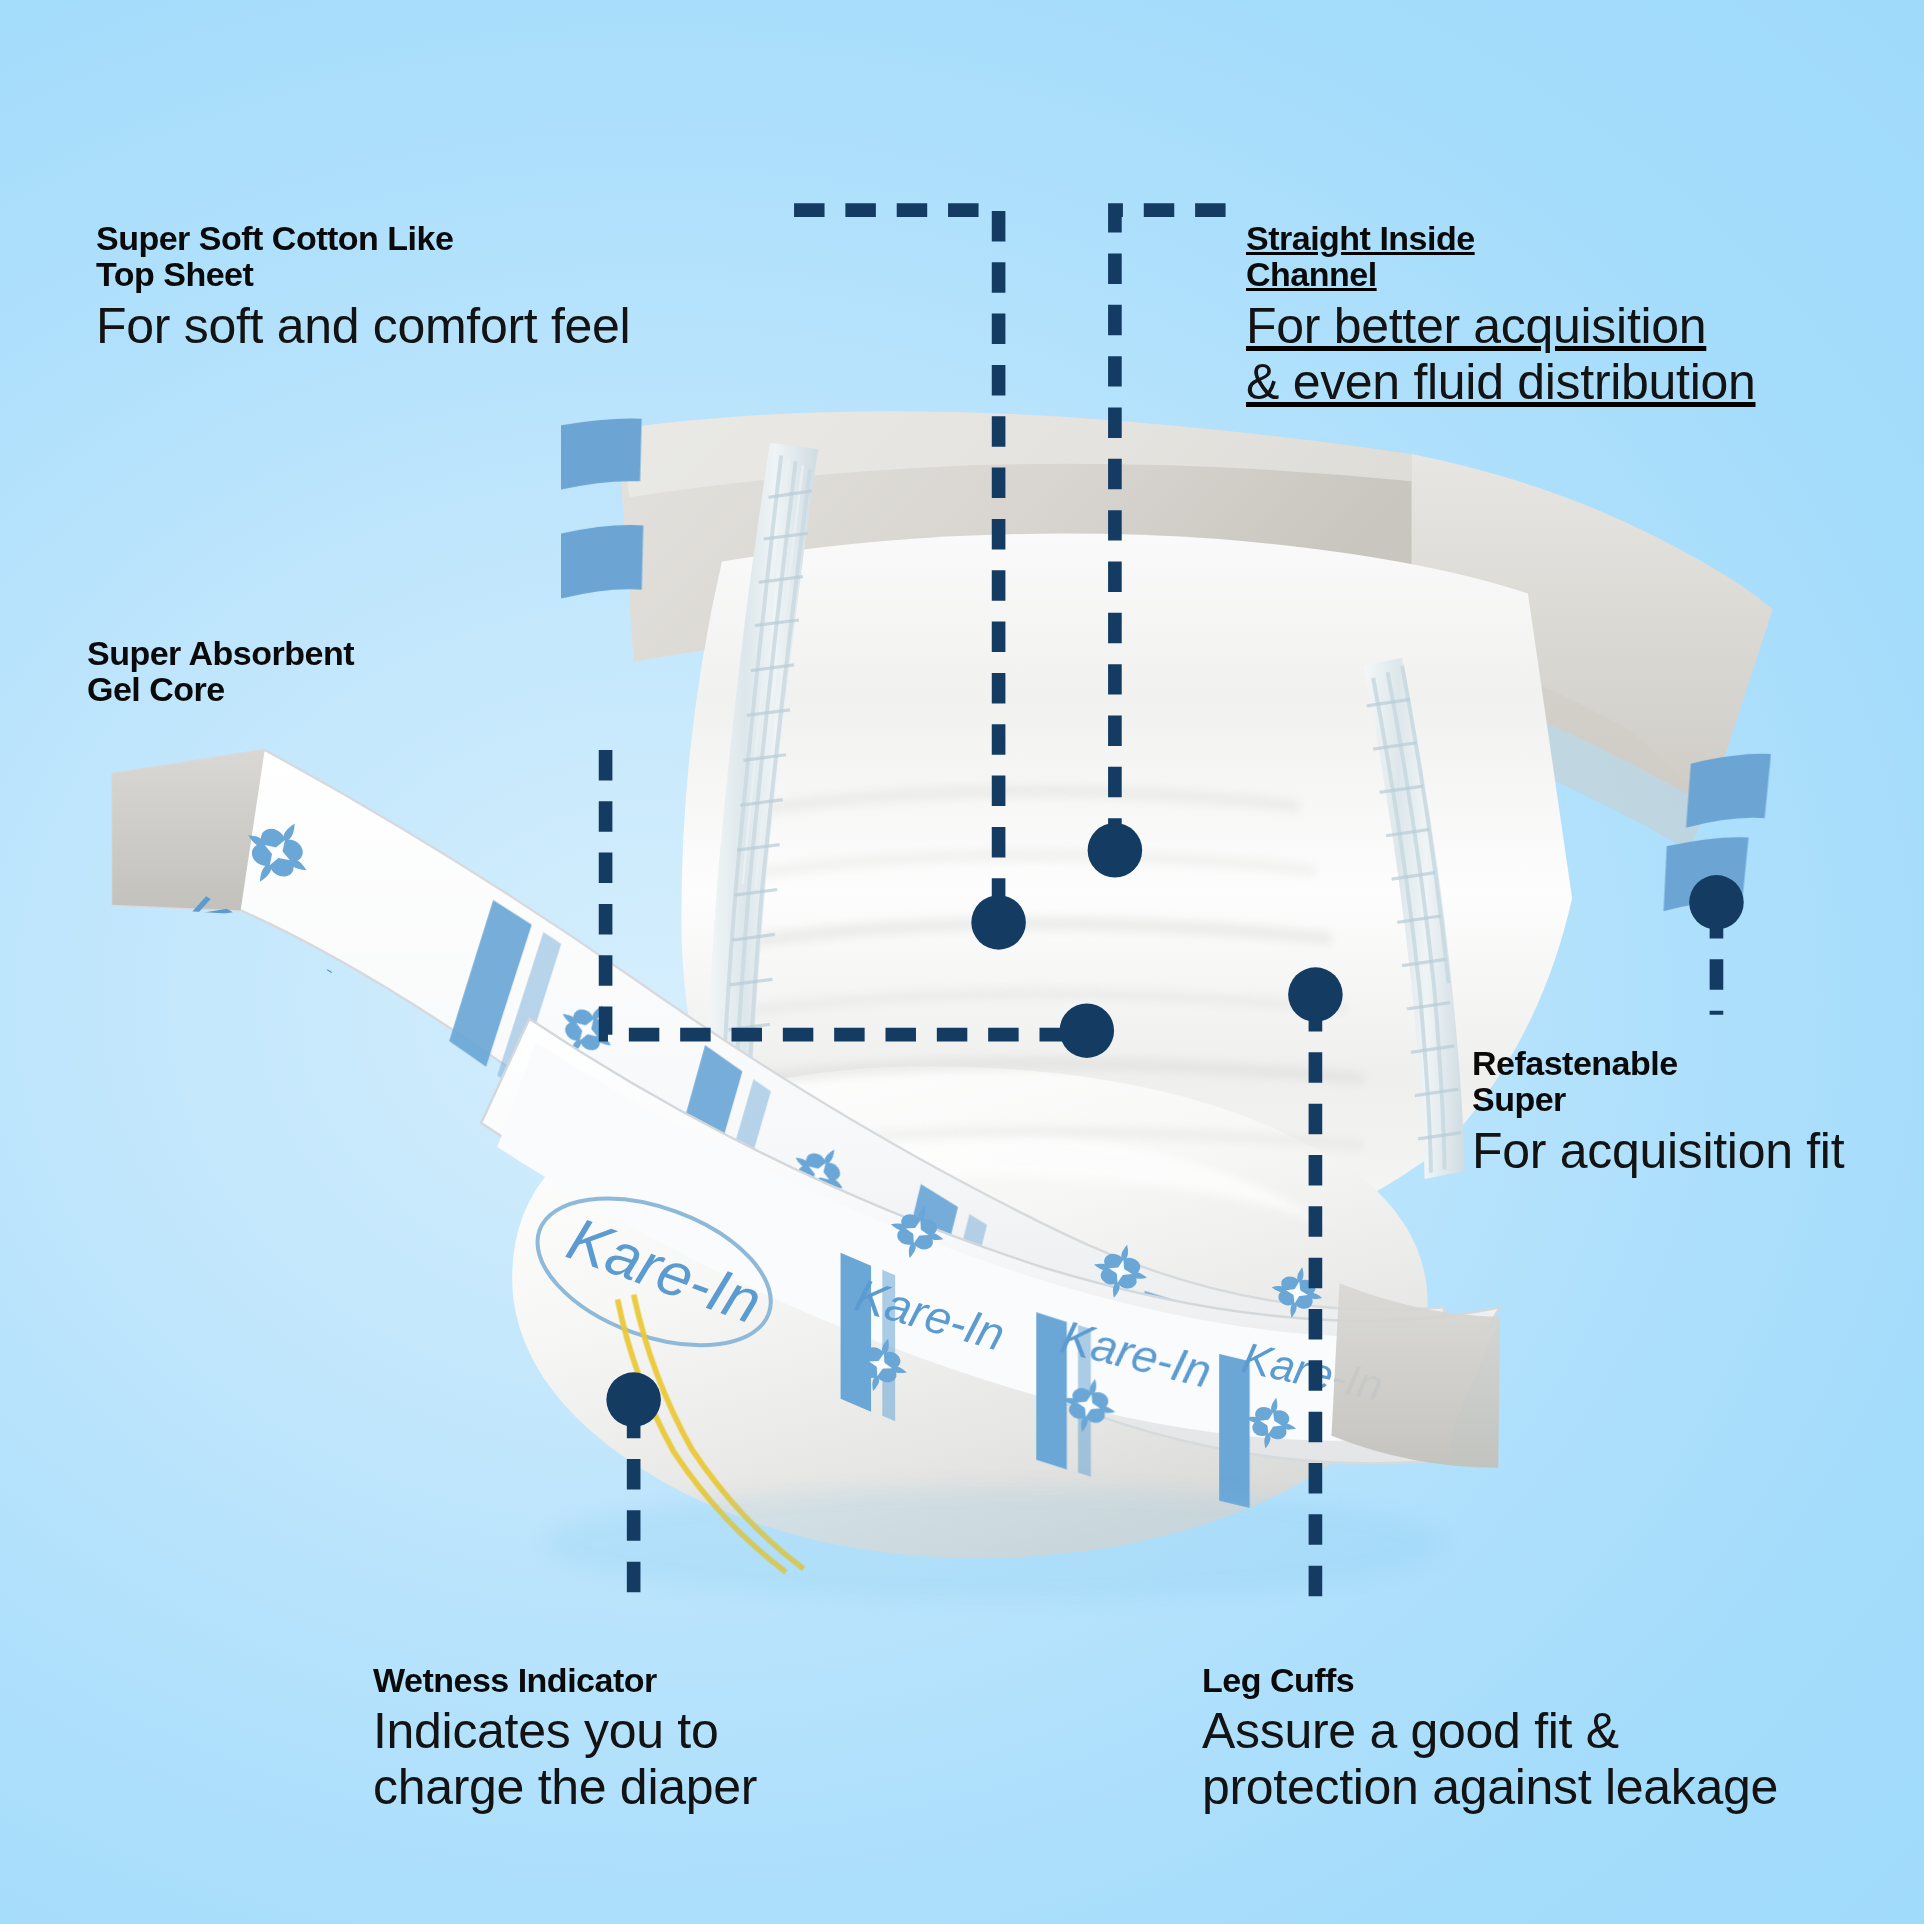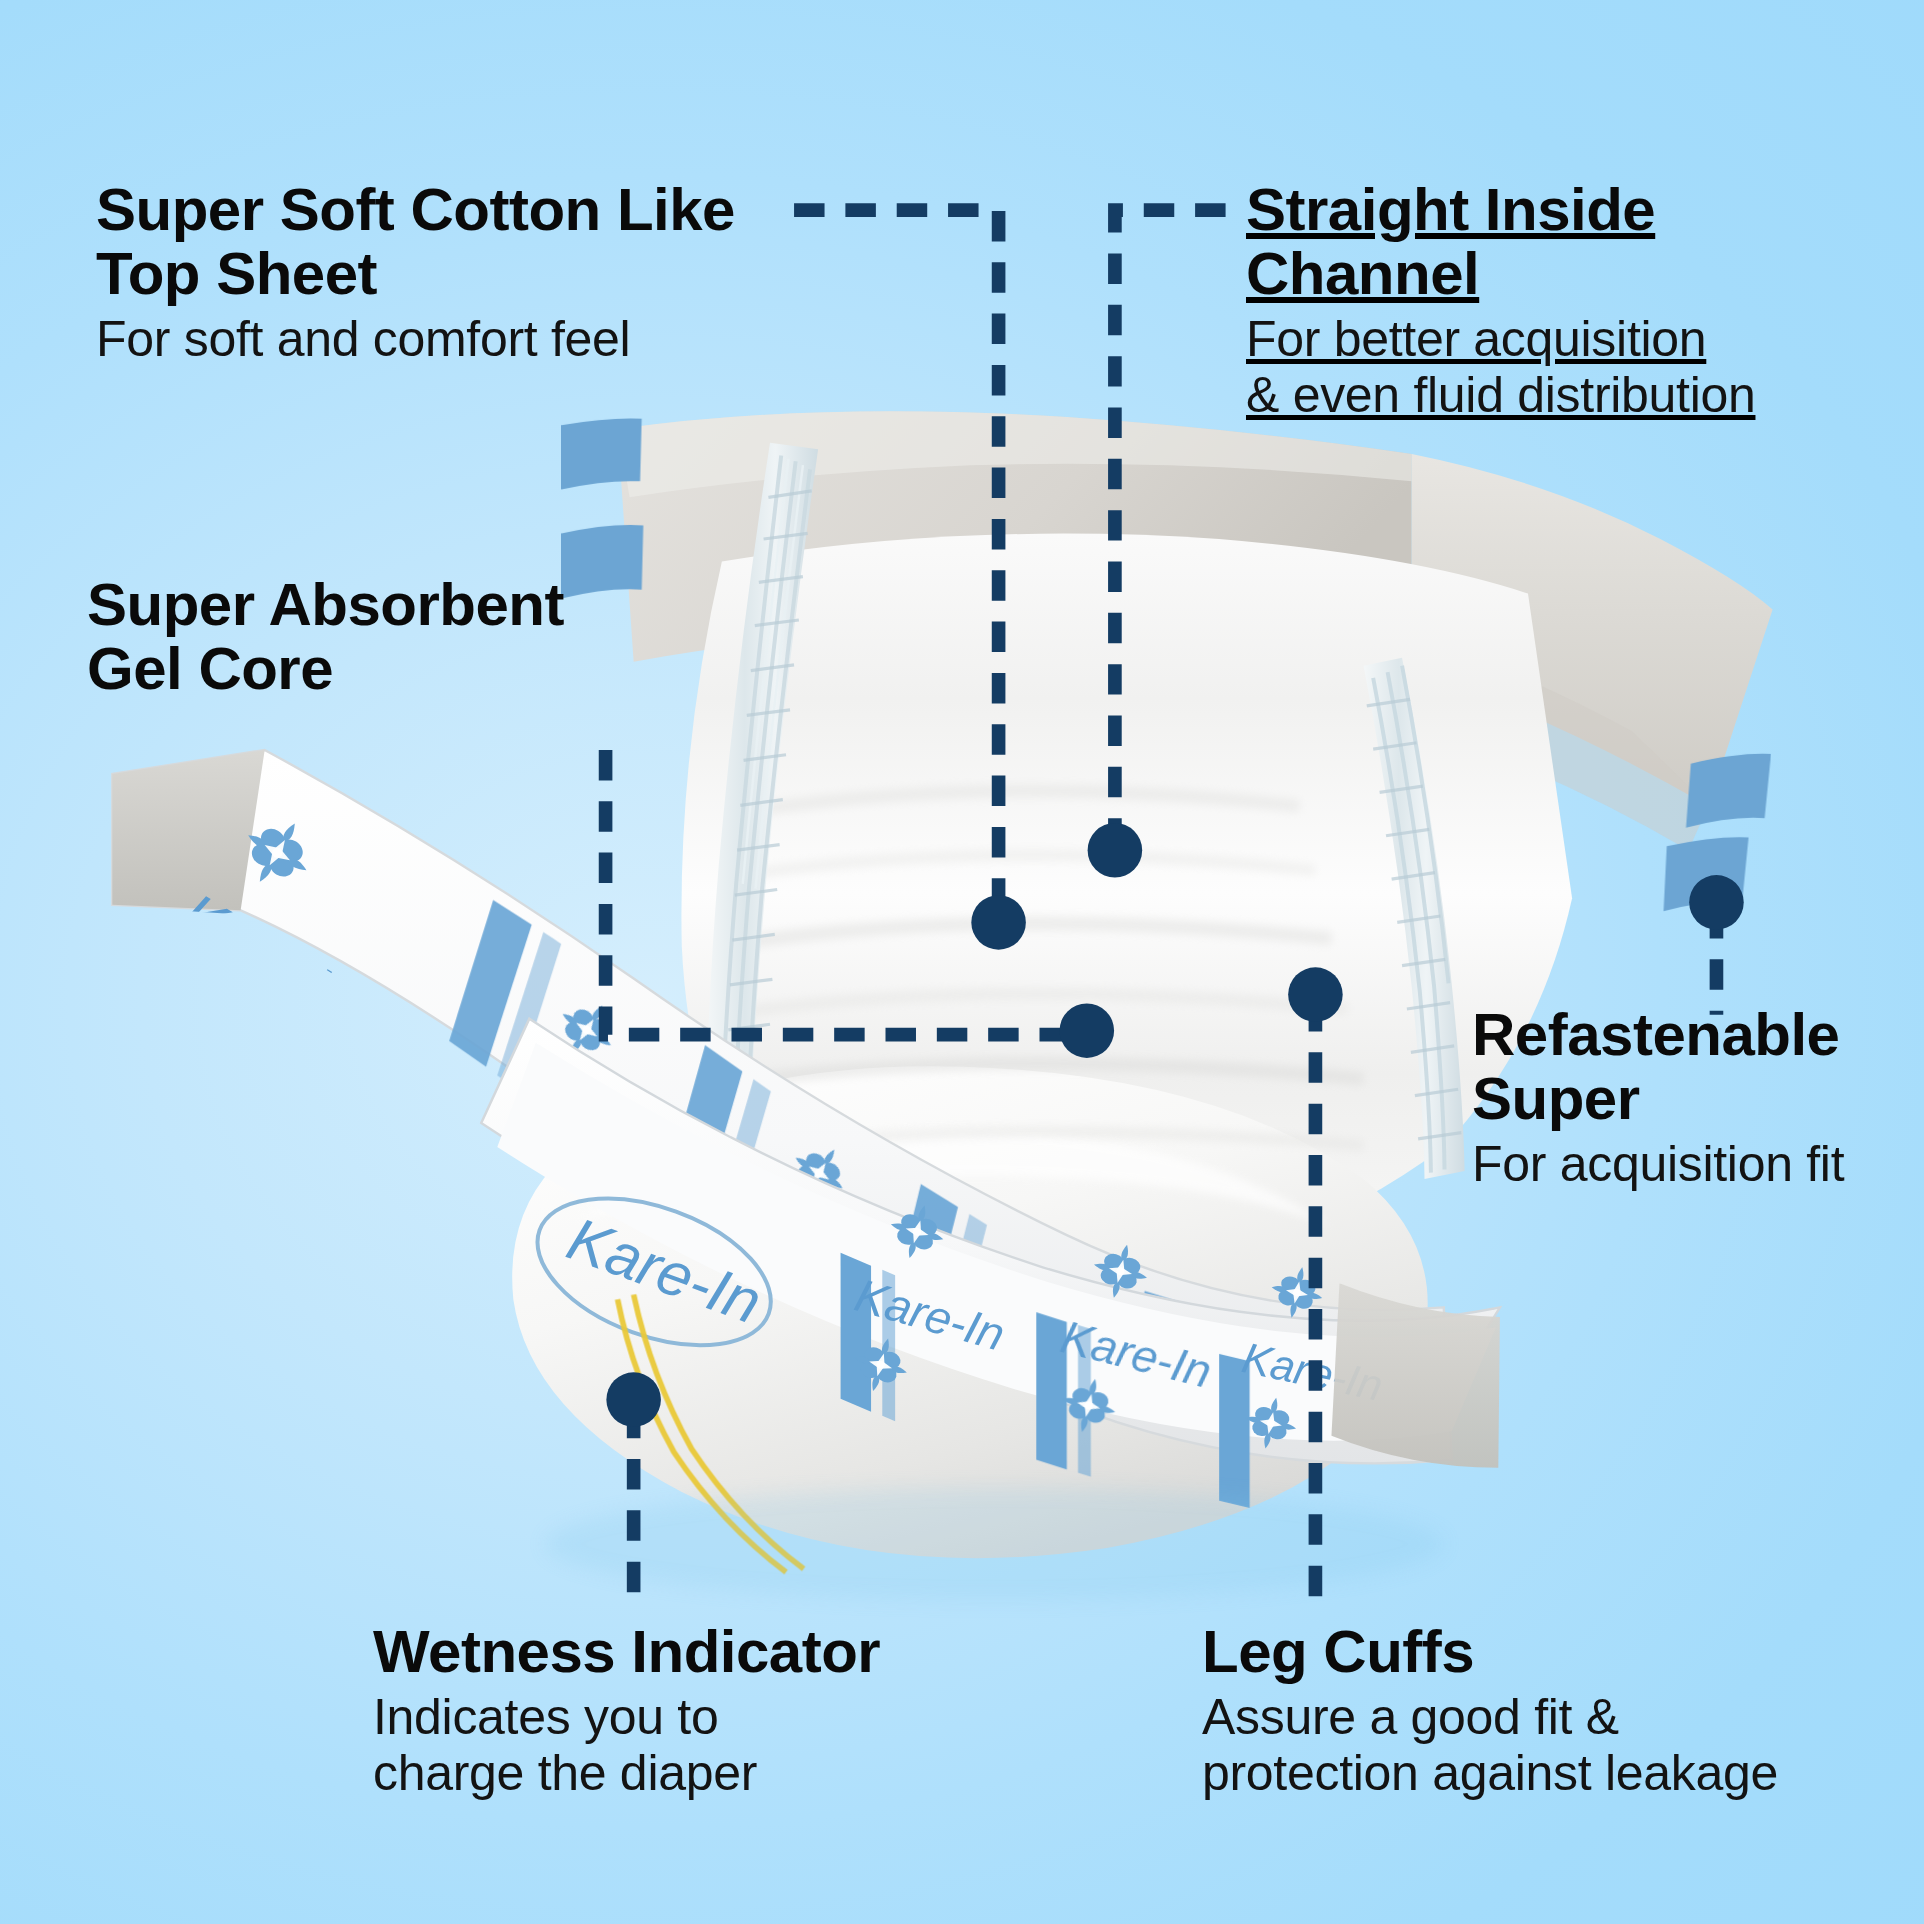--- a/index.html
+++ b/index.html
@@ -14,38 +14,39 @@
     width:1925px; height:1925px;
     background:
       radial-gradient(ellipse 95% 78% at 34% 52%, #D4EEFD 0%, #C3E7FC 28%, #AFE0FC 55%, #A4DCFB 75%, #9FDAFB 100%);
     overflow:hidden;
   }
 
   
   .callout{ position:absolute; }
   .callout .title{
     font-weight:bold;
-    font-size:60px;
+    font-size:34px;
     line-height:1.07;
     letter-spacing:-0.5px;
     color:#0A0A0A;
     white-space:pre-line;
+    margin-top:42px;
   }
   .callout .sub{
     font-size:50px;
     line-height:1.12;
     letter-spacing:-0.3px;
     color:#131313;
     margin-top:4.8px;
     white-space:pre-line;
   }
 
   #c-topsheet { left:96px;  top:178px;  width:658px; }
   #c-channel  { left:1246px; top:178px;  width:642px;text-decoration:underline; }
-  #c-gelcore  { left:87px;  top:573px;  width:722px; }
+  #c-gelcore  { left:87px;  top:593px;  width:722px; }
   #c-tape     { left:1472px; top:1003px; width:433px; }
   #c-wetness  { left:373px;  top:1620px; width:513px; }
   #c-legcuffs { left:1202px; top:1620px; width:658px; }
 
   
   #connectors{
     position:absolute; left:0; top:0;
     width:1925px; height:1925px;
     pointer-events:none;
   }

